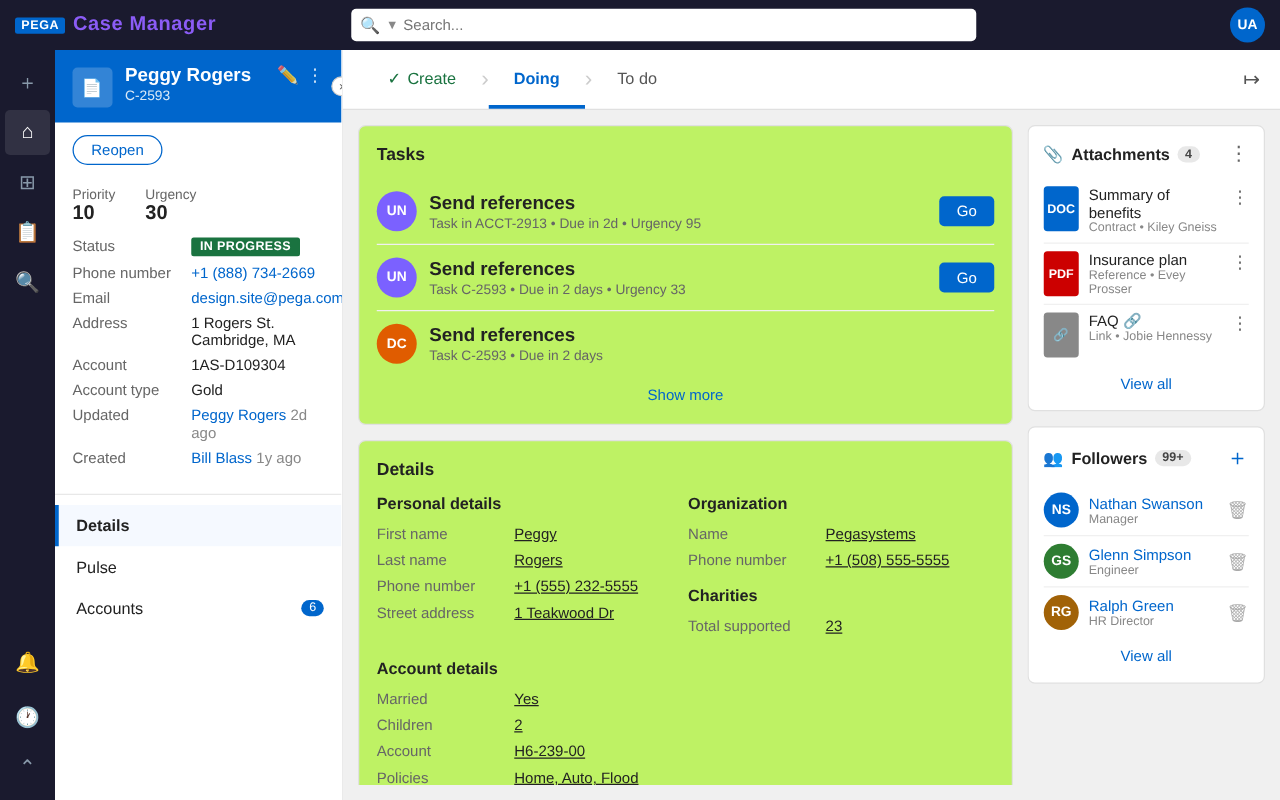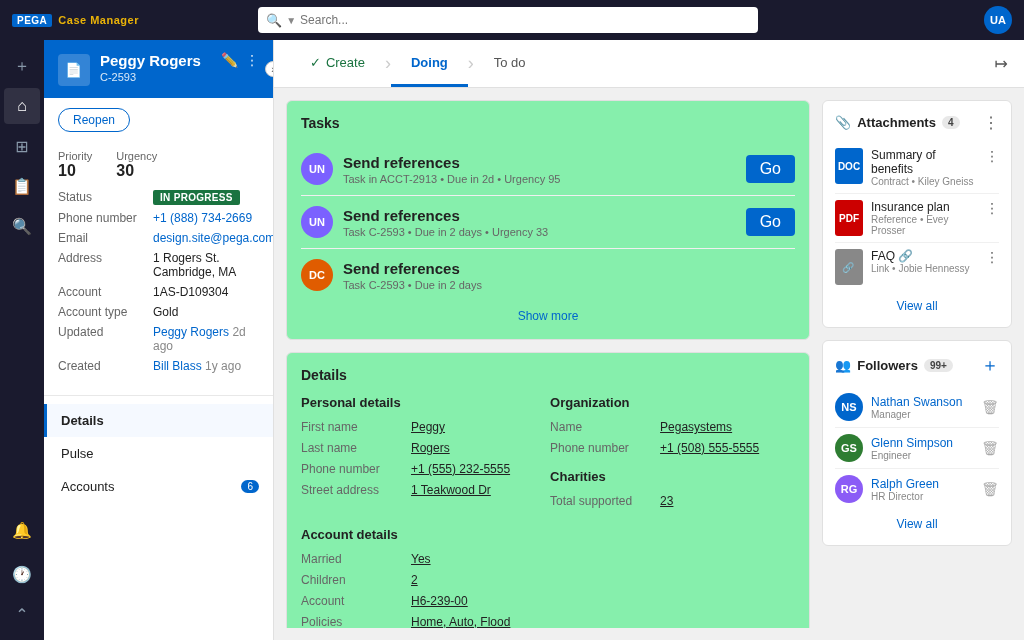--- a/index.html
+++ b/index.html
@@ -64,31 +64,31 @@
     .stage-item .check { color: #1a7340; margin-right: 5px; }
     .stage-separator { color: #ccc; font-size: 18px; }
     .stage-right-btn { margin-left: auto; color: #555; cursor: pointer; font-size: 16px; }
 
     
     .content-area { display: flex; flex: 1; overflow: hidden; padding: 12px; gap: 12px; background: #f0f0f0; }
 
     
     .center-panel { flex: 1; display: flex; flex-direction: column; gap: 12px; overflow-y: auto; }
 
-    .card { background: #86efac; border-radius: 6px; border: 1px solid #e0e0e0; padding: 14px; }
+    .card { background: #bef264; border-radius: 6px; border: 1px solid #e0e0e0; padding: 14px; }
     .card-title { font-size: 14px; font-weight: 600; color: #222; margin-bottom: 12px; }
 
     
     .task-item { display: flex; align-items: center; padding: 10px 0; border-bottom: 1px solid #f0f0f0; gap: 10px; }
     .task-item:last-child { border-bottom: none; }
     .task-avatar { width: 32px; height: 32px; border-radius: 50%; display: flex; align-items: center; justify-content: center; font-size: 11px; font-weight: 700; color: #fff; flex-shrink: 0; }
     .task-info { flex: 1; }
     .task-title { font-size: 15px; font-weight: 700; color: #222; }
     .task-subtitle { font-size: 11px; color: #666; margin-top: 2px; }
-    .go-btn { background: #0066cc; color: #fff; border: none; border-radius: 4px; padding: 5px 14px; font-size: 16px; cursor: pointer; font-weight: 500; }
+    .go-btn { background: #0066cc; color: #fff; border: none; border-radius: 4px; padding: 5px 14px; font-size: 12px; cursor: pointer; font-weight: 500; }
     .show-more { text-align: center; color: #0066cc; font-size: 12px; cursor: pointer; padding: 8px 0 2px; }
 
     
     .details-grid { display: flex; gap: 40px; }
     .details-section-title { font-size: 13px; font-weight: 600; color: #222; margin-bottom: 10px; }
     .detail-row { display: flex; margin-bottom: 7px; }
     .detail-label { color: #666; font-size: 12px; width: 110px; flex-shrink: 0; }
     .detail-value { font-size: 12px; color: #222; text-decoration: underline; }
 
     
@@ -124,21 +124,21 @@
 
     .search-icon-svg { color: #888; font-size: 13px; }
     .dropdown-arrow { color: #888; font-size: 10px; }
   </style>
 </head>
 <body>
 
 <div class="topbar">
   <div class="topbar-logo">
     <span class="topbar-logo-badge">PEGA</span>
-    <span style="color:#eab308;font-size:11px;">Case Manager</span>
+    <span style="color:#8b5cf6;font-size:16px;">Case Manager</span>
   </div>
   <div class="topbar-search">
     <span class="search-icon-svg">🔍</span>
     <span class="dropdown-arrow">▼</span>
     <input type="text" style="border: none; outline: none; font-size: 12px; flex: 1 1 0%;" placeholder="Search...">
   </div>
   <div class="topbar-avatar">UA</div>
 </div>
 
 <div class="main-layout">
@@ -432,21 +432,21 @@
   </div>
               <div class="follower-item">
     <div class="follower-avatar" style="background:#2e7d32">GS</div>
     <div class="follower-info">
       <div class="follower-name">Glenn Simpson</div>
       <div class="follower-role">Engineer</div>
     </div>
     <span class="follower-del">🗑</span>
   </div>
               <div class="follower-item">
-    <div class="follower-avatar" style="background:#8b5cf6">RG</div>
+    <div class="follower-avatar" style="background:#a16207">RG</div>
     <div class="follower-info">
       <div class="follower-name">Ralph Green</div>
       <div class="follower-role">HR Director</div>
     </div>
     <span class="follower-del">🗑</span>
   </div>
             </div>
           <a class="view-all">View all</a>
         </div>
 

